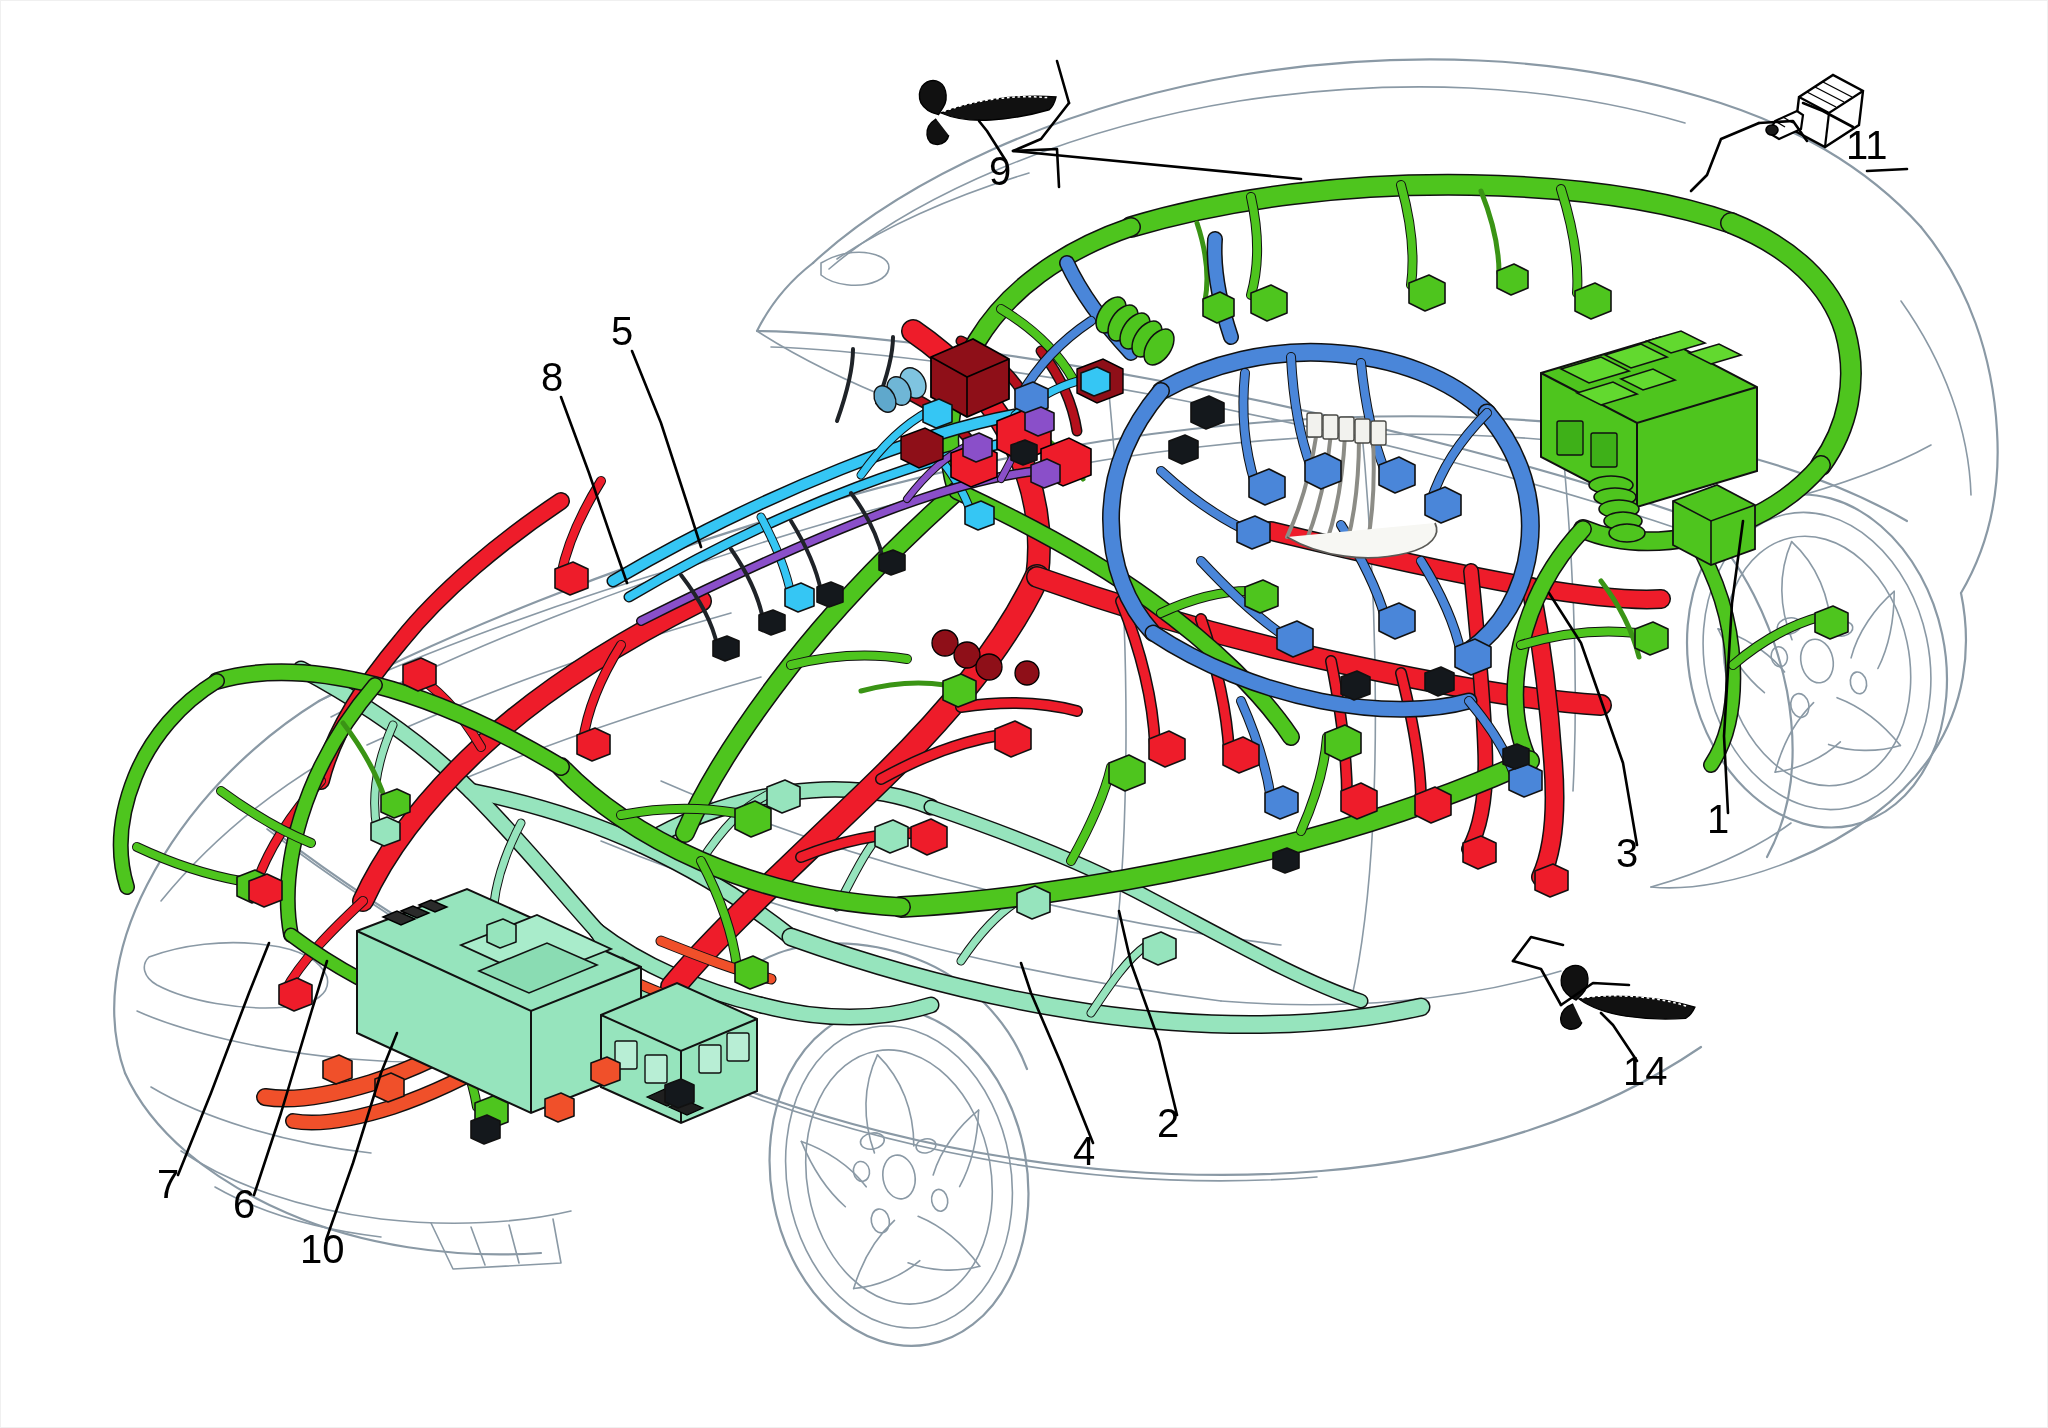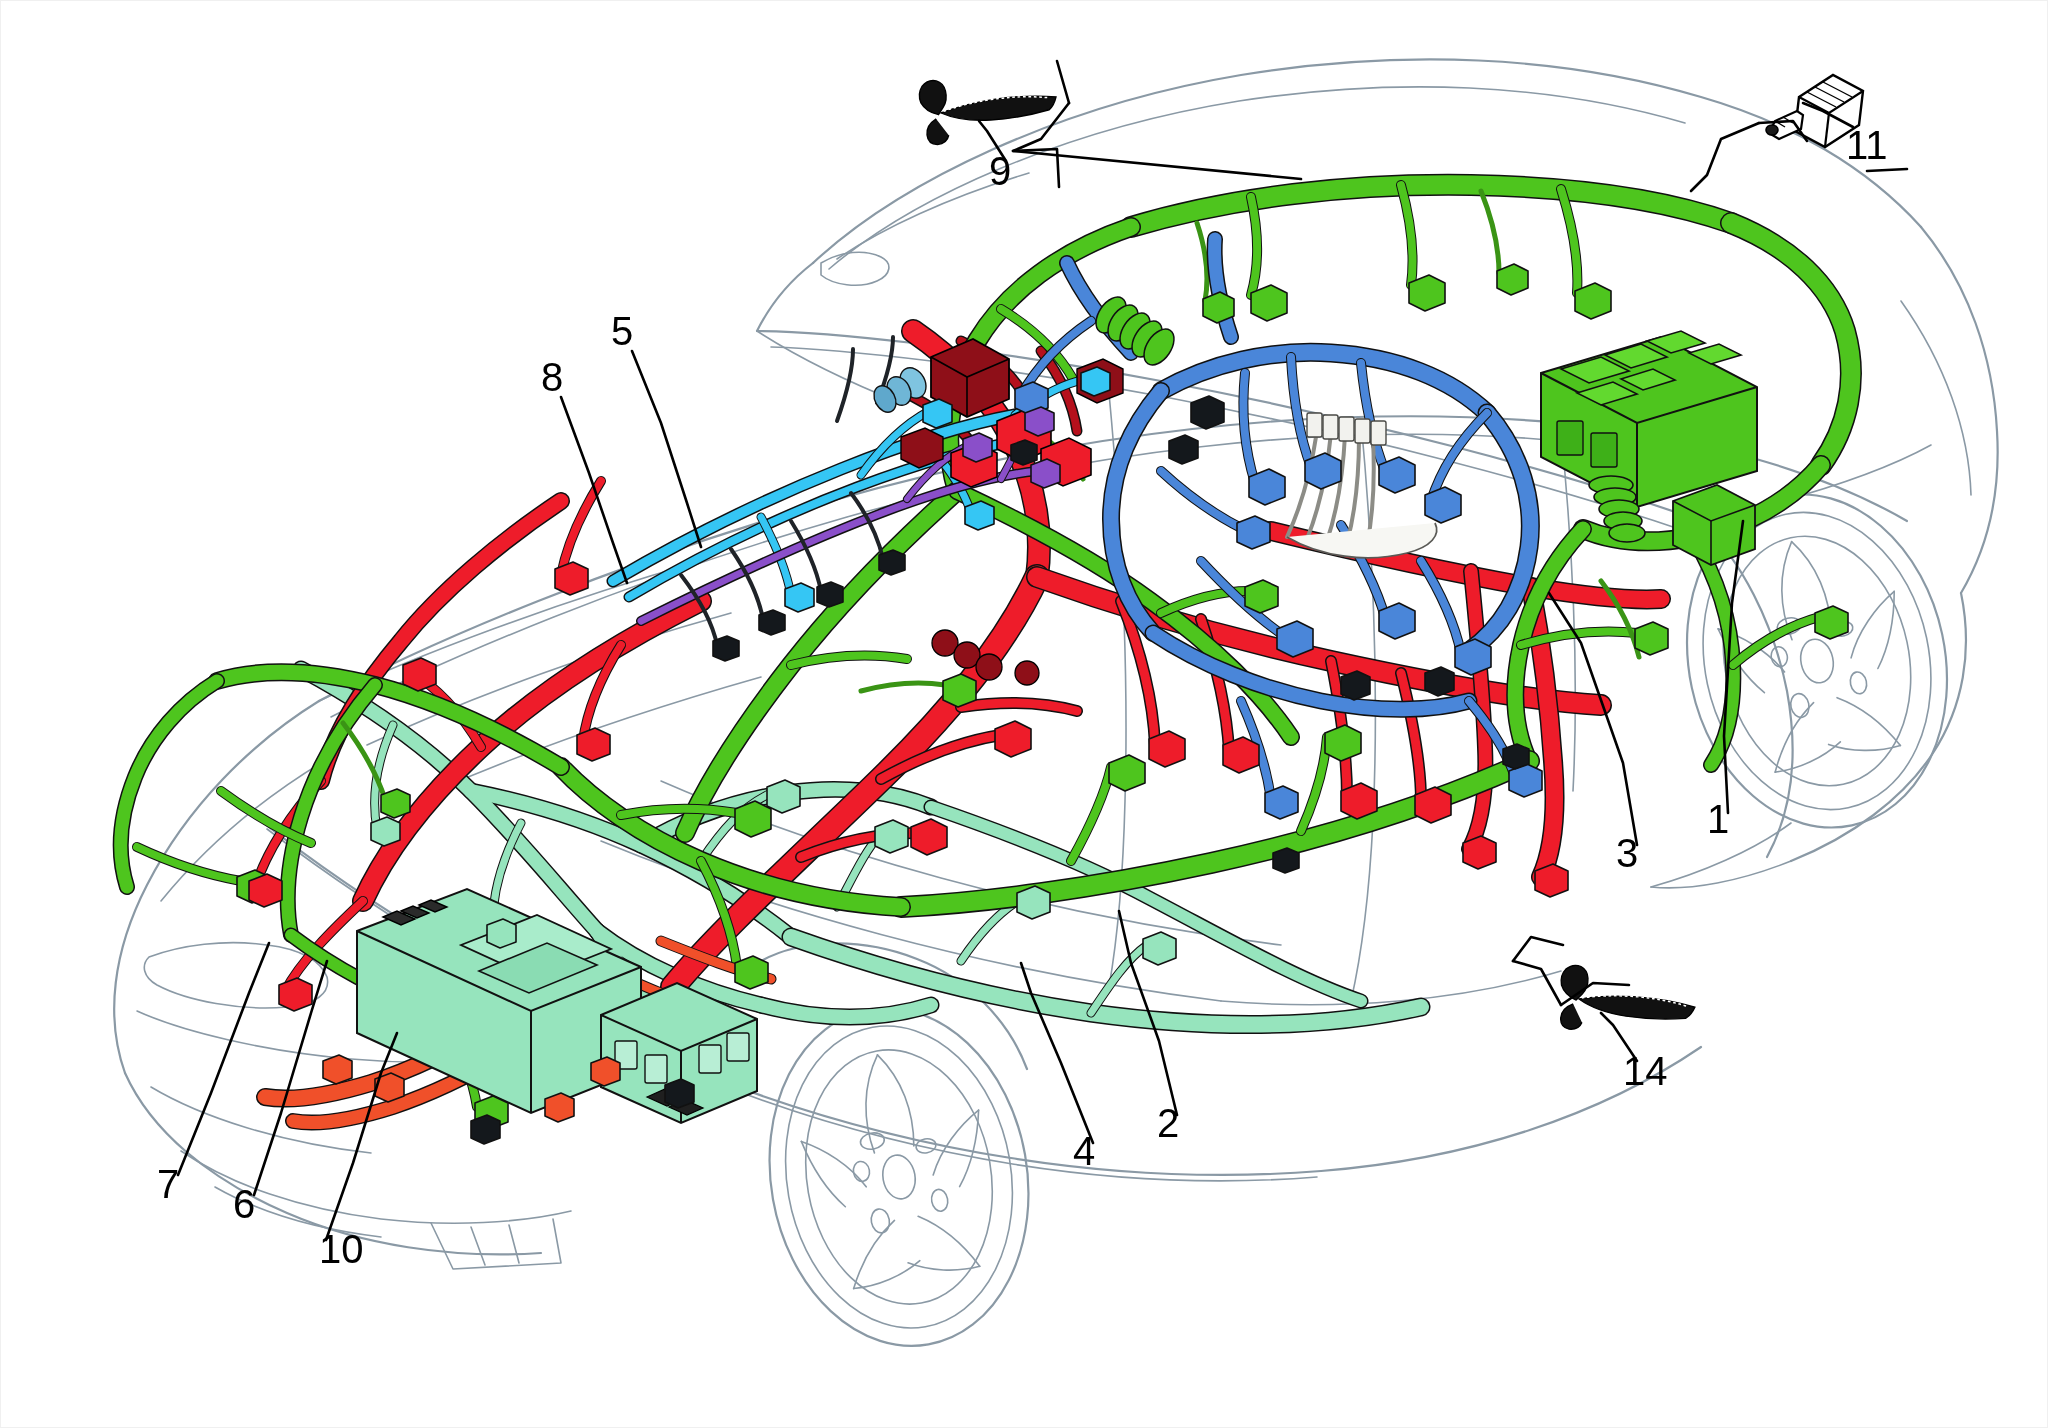--- a/index.html
+++ b/index.html
@@ -703,17 +703,17 @@
 
   <div class="callout-num" style="left:1706px;top:798px;">1</div>
   <div class="callout-num" style="left:1156px;top:1102px;">2</div>
   <div class="callout-num" style="left:1615px;top:832px;">3</div>
   <div class="callout-num" style="left:1072px;top:1130px;">4</div>
   <div class="callout-num" style="left:610px;top:310px;">5</div>
   <div class="callout-num" style="left:232px;top:1183px;">6</div>
   <div class="callout-num" style="left:156px;top:1163px;">7</div>
   <div class="callout-num" style="left:540px;top:356px;">8</div>
   <div class="callout-num" style="left:988px;top:150px;">9</div>
-  <div class="callout-num" style="left:318px;top:1228px;text-align:center;">10</div>
+  <div class="callout-num" style="left:299px;top:1228px;text-align:center;">10</div>
   <div class="callout-num" style="left:1845px;top:124px;">11</div>
   <div class="callout-num" style="left:1622px;top:1050px;">14</div>
 
 </div>
 
 </body></html>

